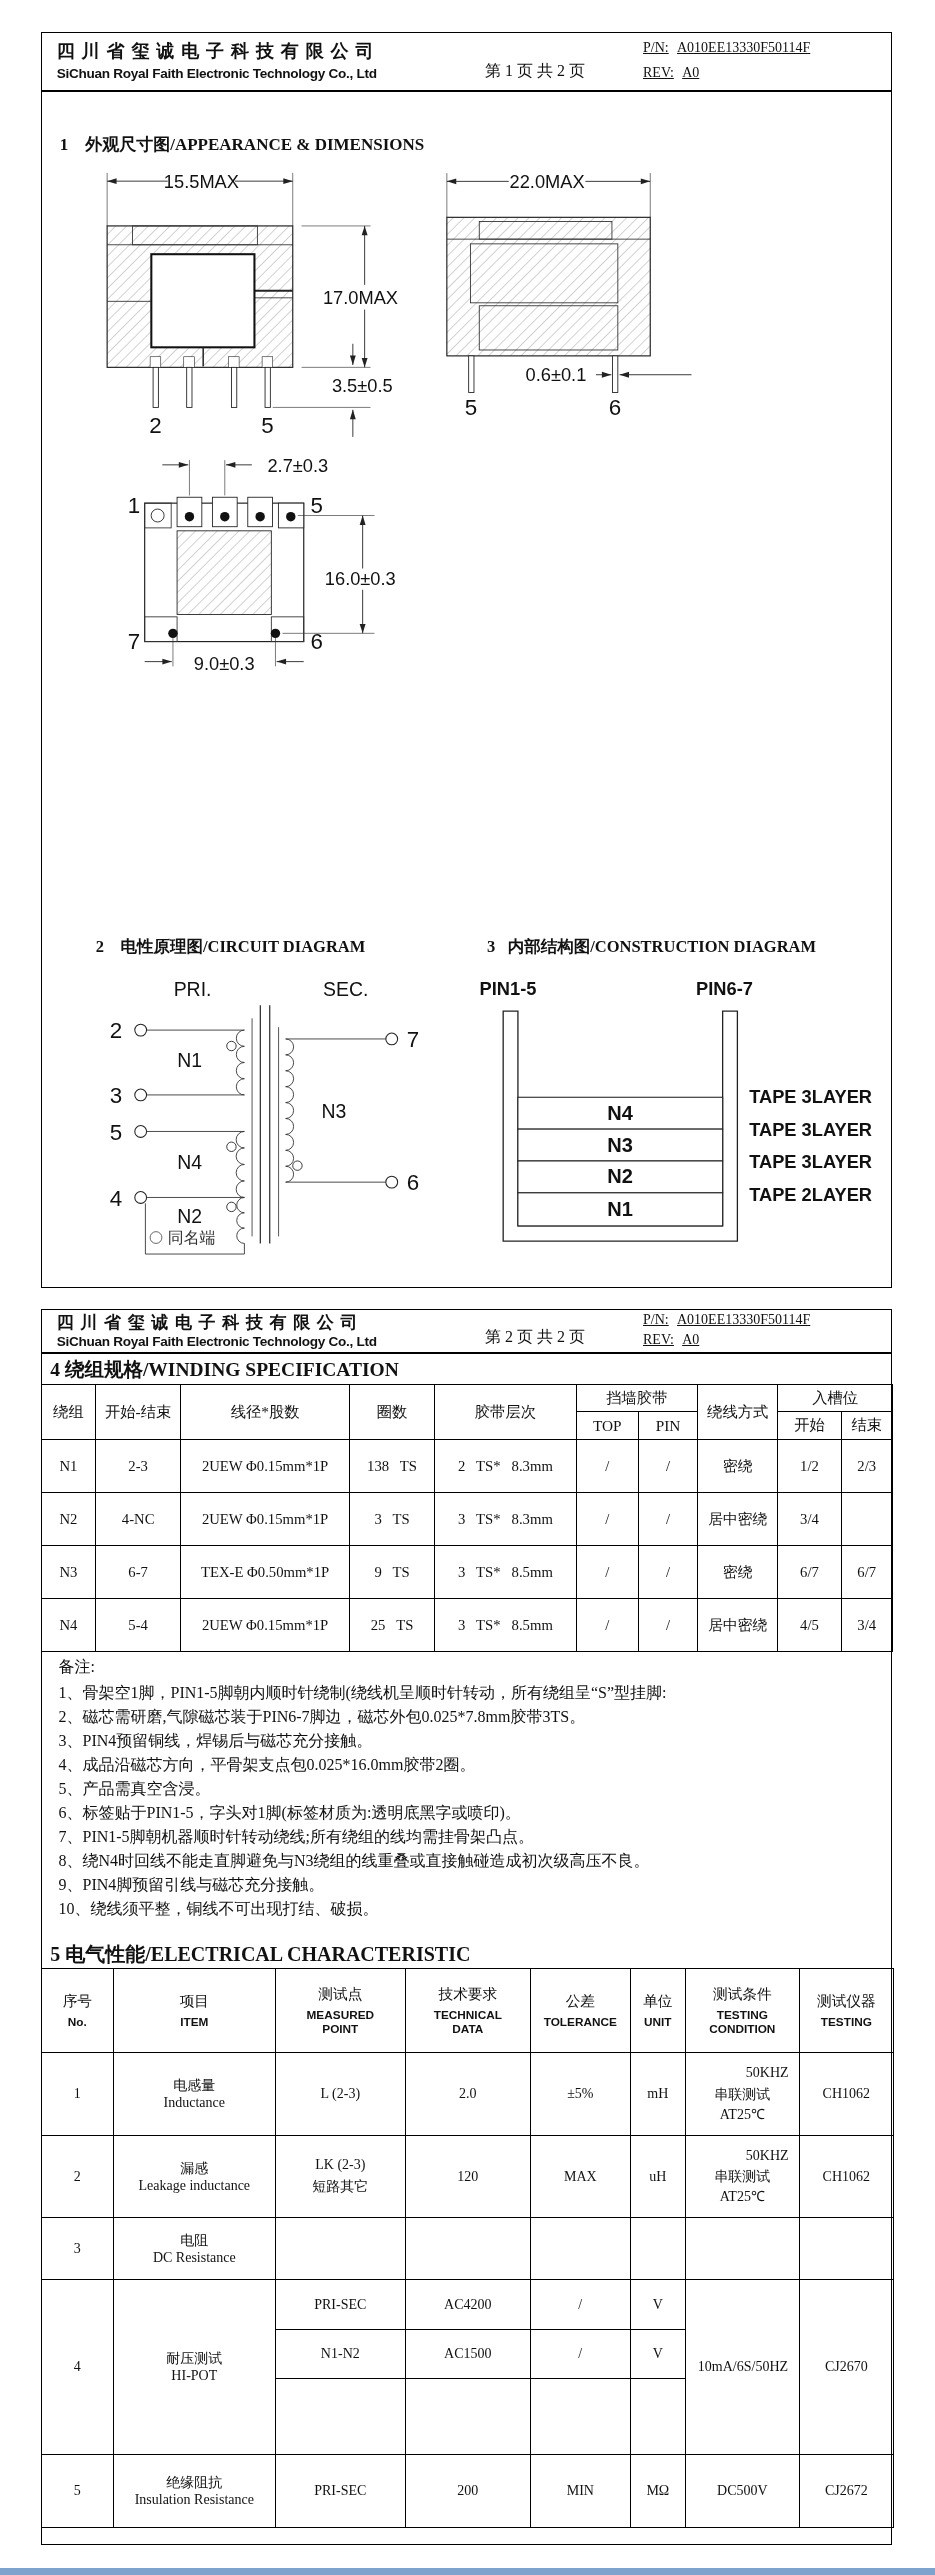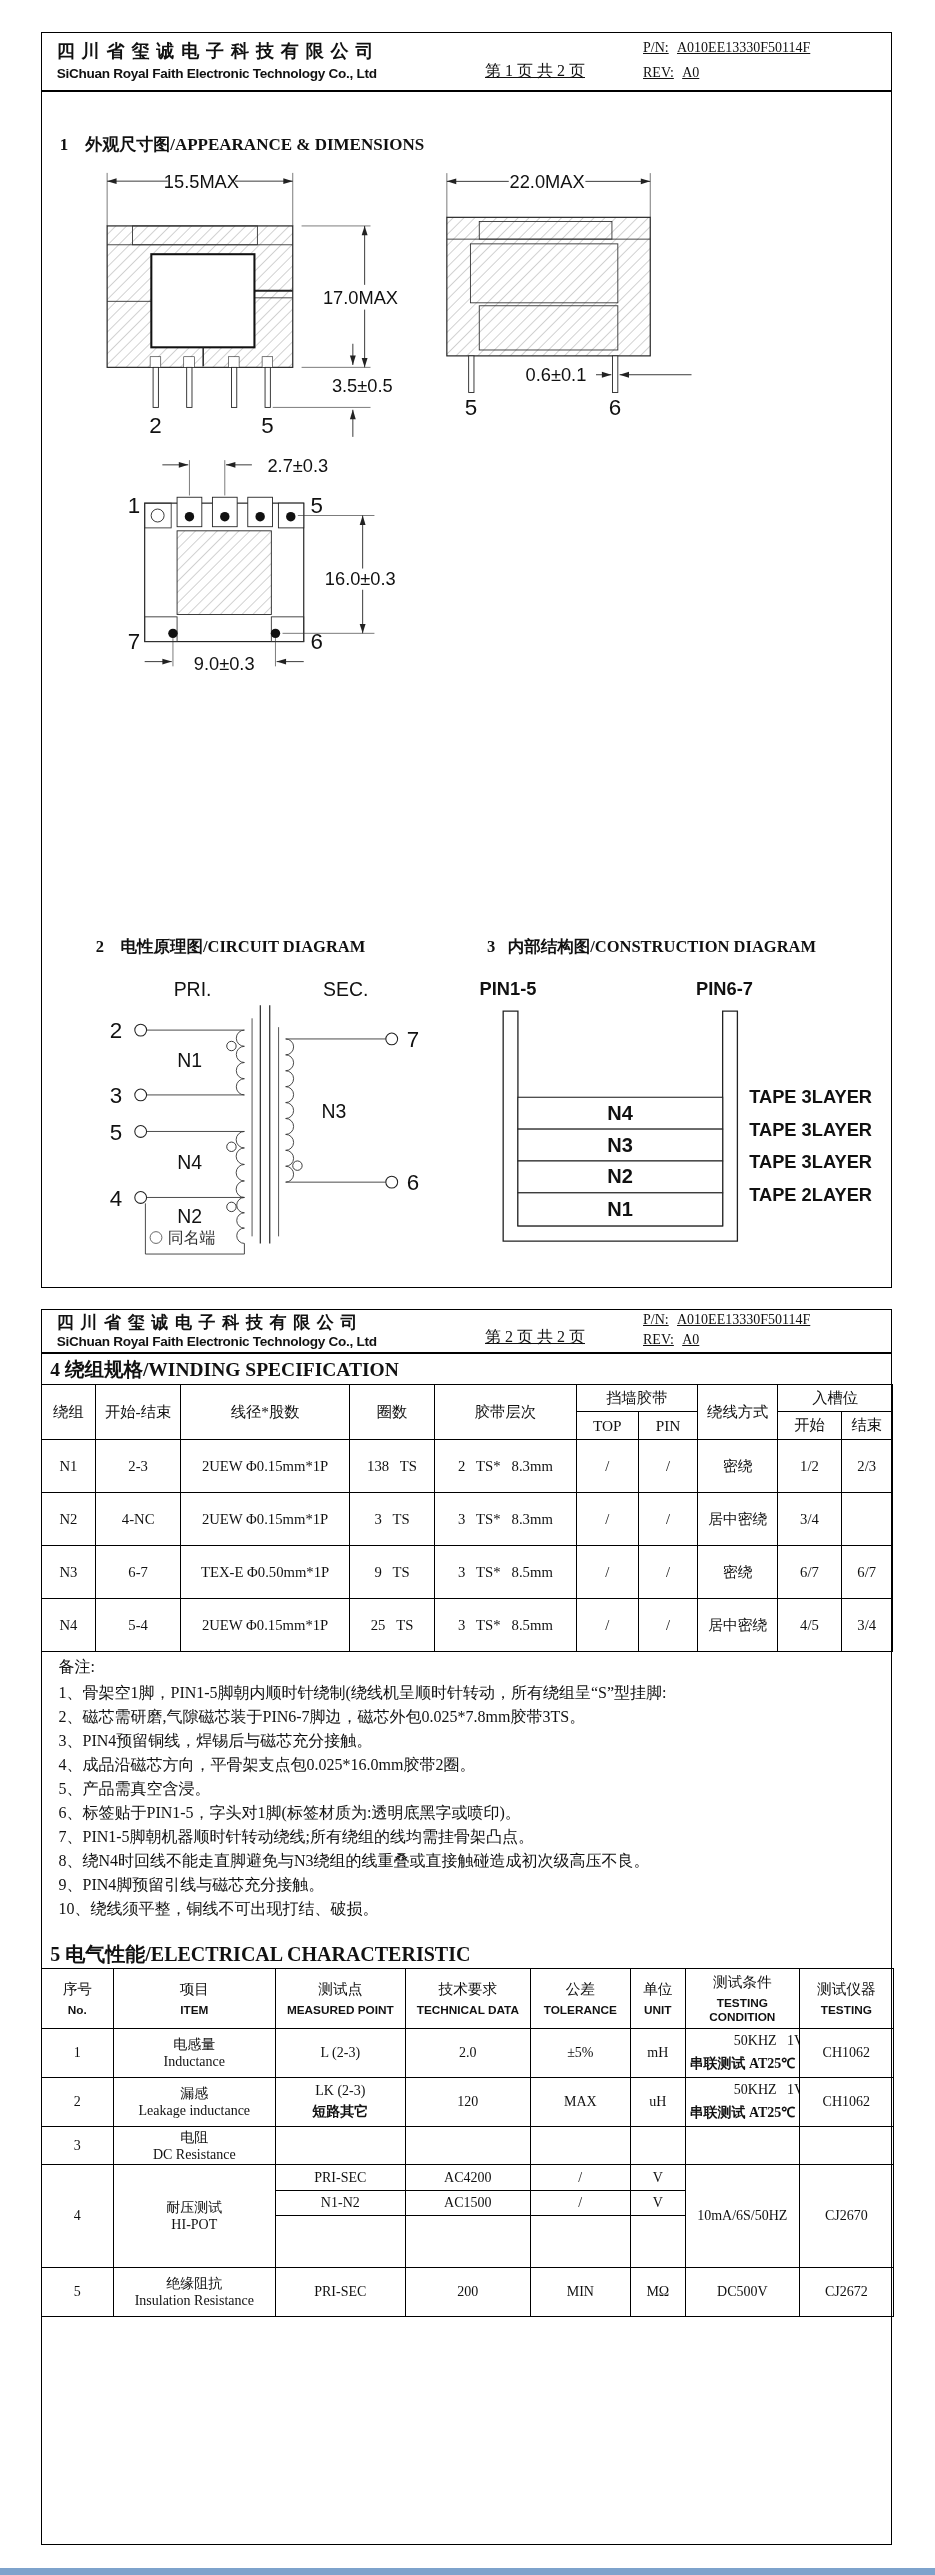--- a/index.html
+++ b/index.html
@@ -10,21 +10,21 @@
   #page2 { top:1309px; height:1234px; }
 
   
   .hdr { position:relative; height:57px; border-bottom:2.4px solid #000; }
   .hdr.compact { height:42px; }
   .company-cn { position:absolute; left:14.7px; top:5.9px; font-size:18px; font-weight:bold; letter-spacing:1.2px; white-space:pre; }
   .company-en { position:absolute; left:14.7px; top:33px; font-size:13.6px; font-weight:bold;
                 font-family:"Liberation Sans", sans-serif; letter-spacing:-0.3px; }
   .compact .company-cn { top:1.2px; font-size:17px; }
   .compact .company-en { top:23.6px; }
-  .hdr-page { position:absolute; left:443px; top:28px; font-size:16px; white-space:pre;text-decoration:underline; }
+  .hdr-page { position:absolute; left:443px; top:28px; font-size:16px; white-space:pre; }
   .compact .hdr-page { top:16.5px; }
   .hdr-pn  { position:absolute; left:601px; top:7px; font-size:14px; }
   .hdr-rev { position:absolute; left:601px; top:32px; font-size:14px; }
   .compact .hdr-pn  { top:2.4px; }
   .compact .hdr-rev { top:22.4px; }
   .hdr-pn span, .hdr-rev span { margin-right:8.3px;text-decoration:underline; }
 
   
   .sec-title { position:absolute; font-weight:bold; white-space:pre; }
   .sec1-title { left:17.7px;  top:100px;  font-size:17px; }
@@ -55,25 +55,25 @@
   
   table { border-collapse:collapse; table-layout:fixed; text-align:center; color:#111; }
   .wtable { position:absolute; left:-1.2px; top:74px; width:852px; font-size:14.7px; border:1.8px solid #000; }
   .wtable td { border:1.2px solid #000; padding:0; overflow:hidden; }
   .wtable tr.h1 td { height:26px; font-size:15.3px; }
   .wtable tr.h2 td { height:27px; font-size:15.3px; }
   .wtable tr.dr td { height:52px; }
   .pre { white-space:pre;margin-left:48px; }
 
   .etable { position:absolute; left:-1.2px; top:658px; width:852px; font-size:14px; border:1.8px solid #000; }
-  .etable td { border:1.2px solid #000; padding:0; overflow:hidden; }
+  .etable td { border:1.2px solid #000; padding:12px; overflow:hidden; }
   .etable tr.eh td { height:59px; }
   .etable .cn { font-size:14.7px; }
   .etable .en { font-size:11.8px; font-weight:bold; font-family:"Liberation Sans", sans-serif; margin-top:3.5px; }
-  .etable .l2 { margin-top:4.7px;font-weight:bold; }
+  .etable .l2 { margin-top:4.7px; }
   tr.er1 td, tr.er2 td, tr.er5 td { height:48px; }
   tr.er3 td { height:37px; }
   tr.er4a td { height:25px; }
   tr.er4b td { height:23.6px; }
   tr.er4c td { height:51px; }
 
   
   .notes { position:absolute; left:16.5px; top:347px; font-size:16px; }
   .notes .note-title { height:26px; }
   .notes .note-item  { height:24px; white-space:pre; }

